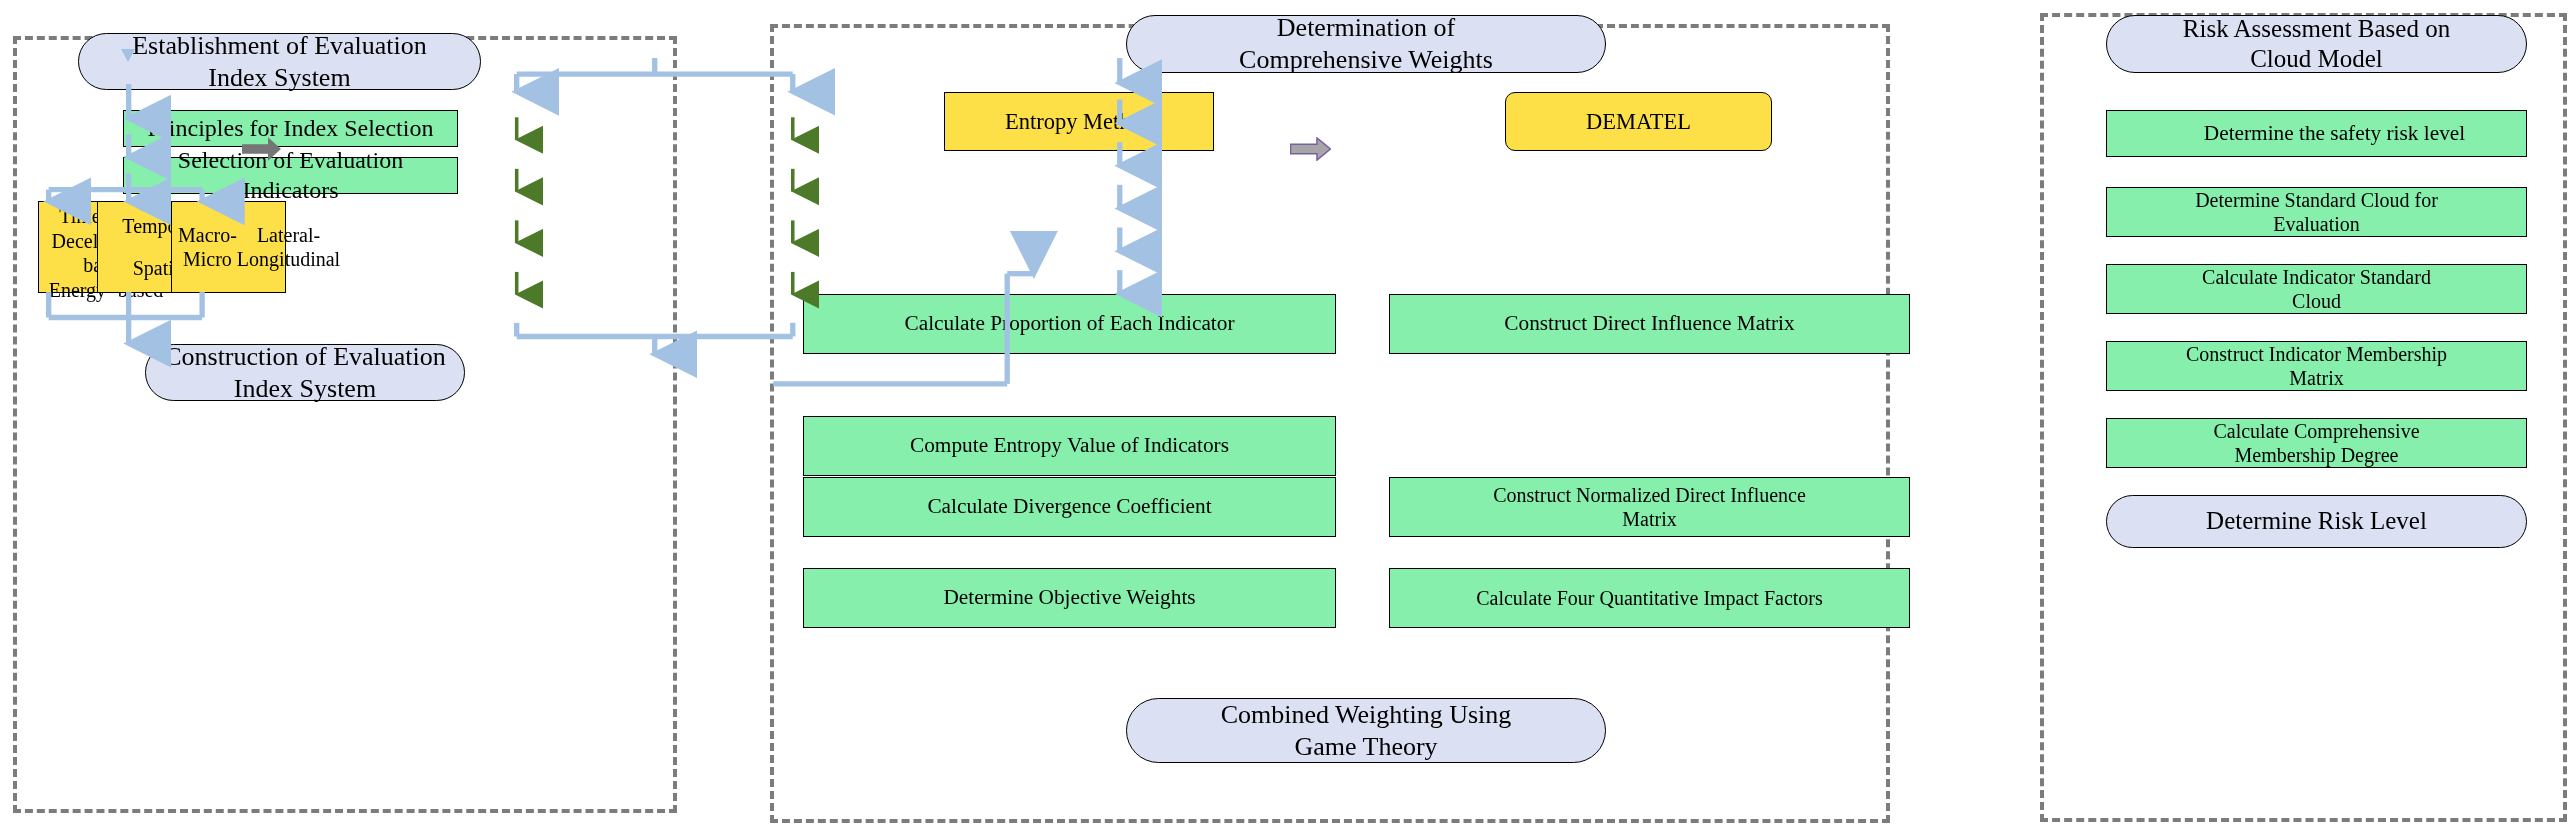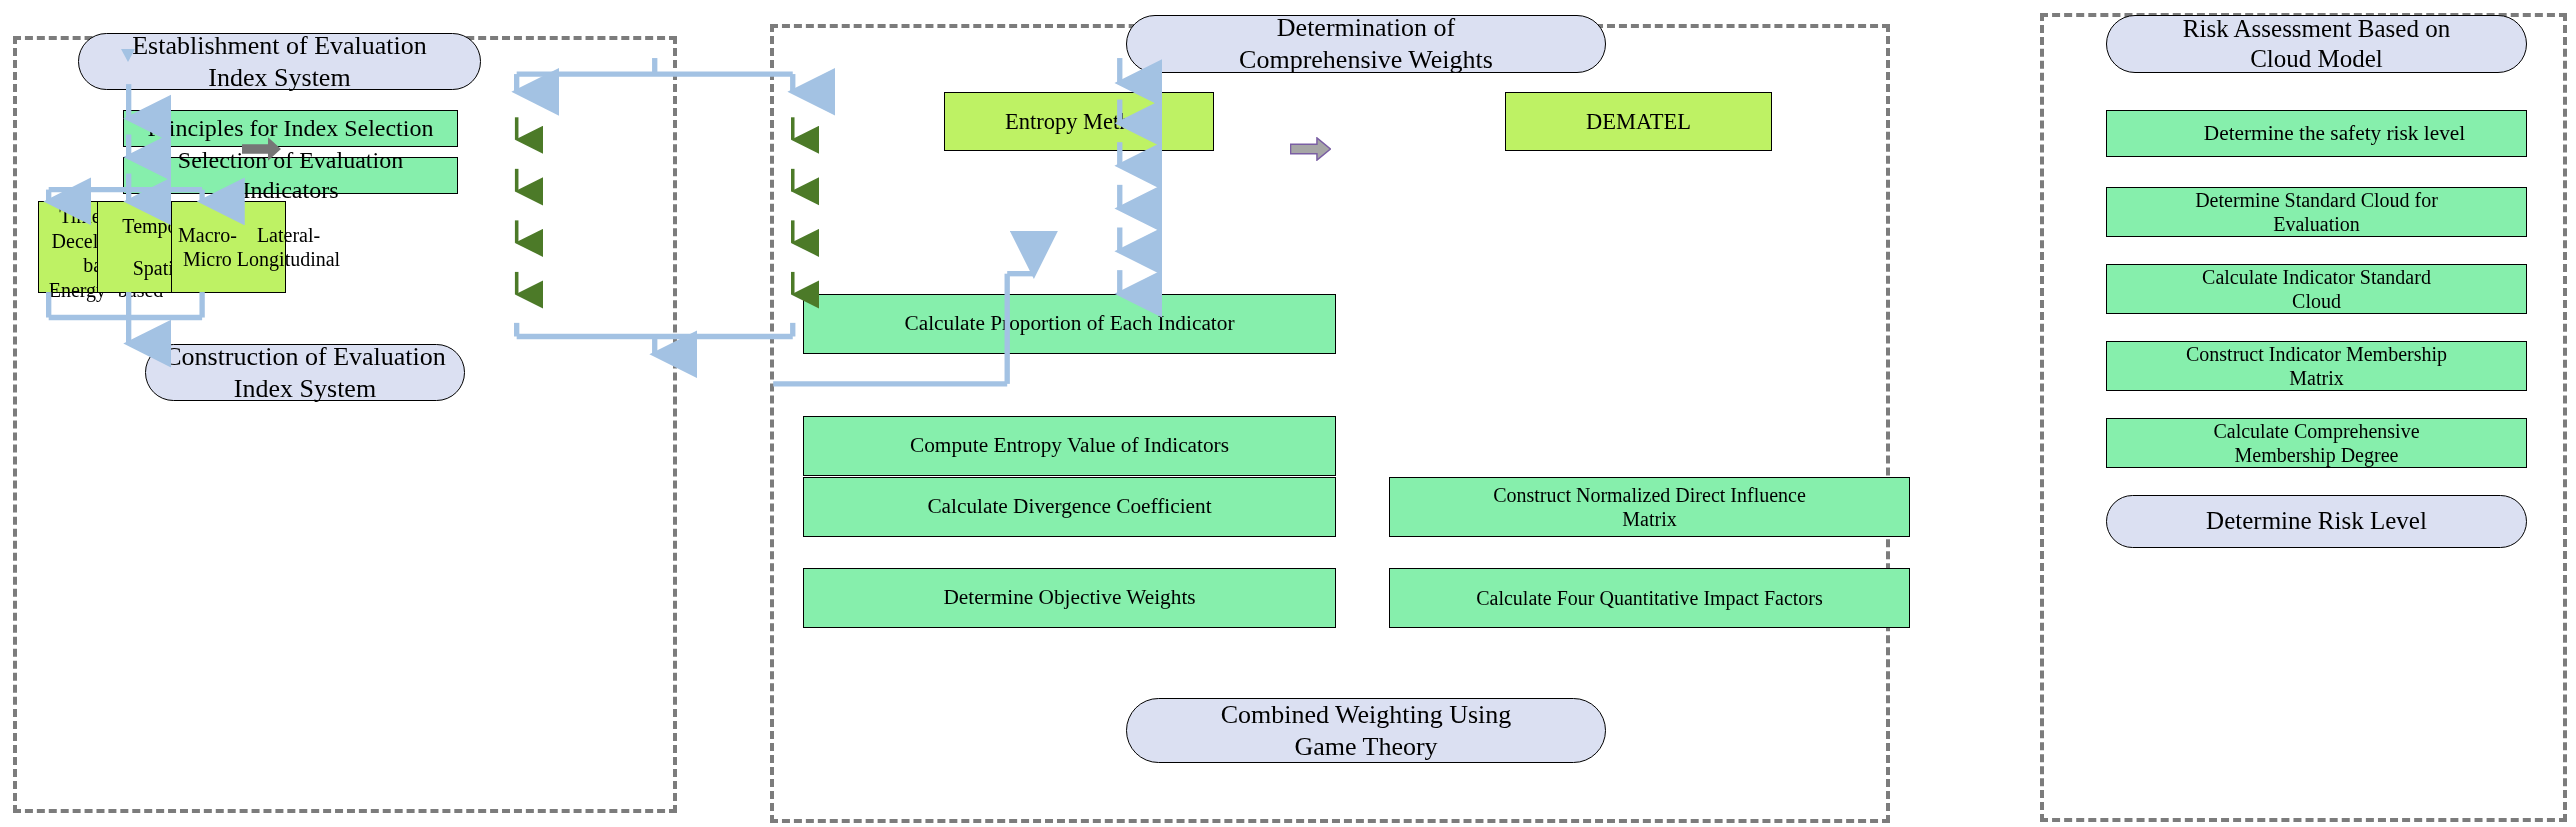--- a/index.html
+++ b/index.html
@@ -25,21 +25,21 @@
     text-align:center;
     color:#000;
     line-height:1.22;
     padding:2.4px 6px;
   }
   .proc{            
     background:#86efac;
     border:1.2px solid #000000;
   }
   .green{           
-    background:#bef264;
+    background:#fde047;
     border:1.2px solid #000000;
   }
   .term{            
     background:#dbe0f2;
     border:1.2px solid #000000;
     border-radius:28.4px;
   }
 
   
   .conn{position:absolute;background:#a3c2e3;}
@@ -113,37 +113,40 @@
   </div>
 
   <div class="node term t-lg" style="left: 1126px; top: 15px; width: 480px; height: 58px; flex-direction: column; font-size: 26px; border-radius: 29px;">
     <span>Determination of</span>
     <span>Comprehensive Weights</span>
   </div>
 
   <div class="node green t-md" style="left: 944px; top: 92px; width: 270px; height: 59px; font-size: 22.5px; flex-direction: column;">
     <span>Entropy Method</span>
   </div>
-  <div class="node green t-md" style="left: 1505px; top: 92px; width: 267px; height: 59px; font-size: 22.5px; flex-direction: column;">
+  <div class="node green t-md" style="left: 1505px; top: 92px; width: 267px; height: 59px; font-size: 22.5px; flex-direction: column; border-radius: 10px;">
     <span>DEMATEL</span>
   </div>
 
   <div class="node proc t-sm" style="left: 803px; top: 294px; width: 533px; height: 60px; font-size: 21.3px; flex-direction: column;">
     <span>Calculate Proportion of Each Indicator</span>
   </div>
   <div class="node proc t-sm" style="left: 803px; top: 386px; width: 533px; height: 60px; font-size: 21.3px; flex-direction: column; margin-top: 30px;">
     <span>Compute Entropy Value of Indicators</span>
   </div>
   <div class="node proc t-sm" style="left: 803px; top: 477px; width: 533px; height: 60px; font-size: 21.3px; flex-direction: column;">
     <span>Calculate Divergence Coefficient</span>
   </div>
   <div class="node proc t-sm" style="left: 803px; top: 568px; width: 533px; height: 60px; font-size: 21.3px; flex-direction: column; font-family: Liberation Serif, serif;">
     <span>Determine Objective Weights</span>
   </div>
 
+  <div class="node proc t-sm" style="left: 1389px; top: 294px; width: 521px; height: 60px; font-size: 21.3px; flex-direction: column;">
+    <span>Construct Direct Influence Matrix</span>
+  </div>
   <div class="node proc t-sm" style="left: 1389px; top: 477px; width: 521px; height: 60px; flex-direction: column; font-size: 20px;">
     <span>Construct Normalized Direct Influence</span>
     <span>Matrix</span>
   </div>
   <div class="node proc t-sm" style="left: 1389px; top: 568px; width: 521px; height: 60px; font-size: 20px; flex-direction: column;">
     <span>Calculate Four Quantitative Impact Factors</span>
   </div>
 
   <div class="node term t-lg" style="left: 1126px; top: 698px; width: 480px; height: 65px; flex-direction: column; font-size: 26px; border-radius: 33px;">
     <span>Combined Weighting Using</span>

